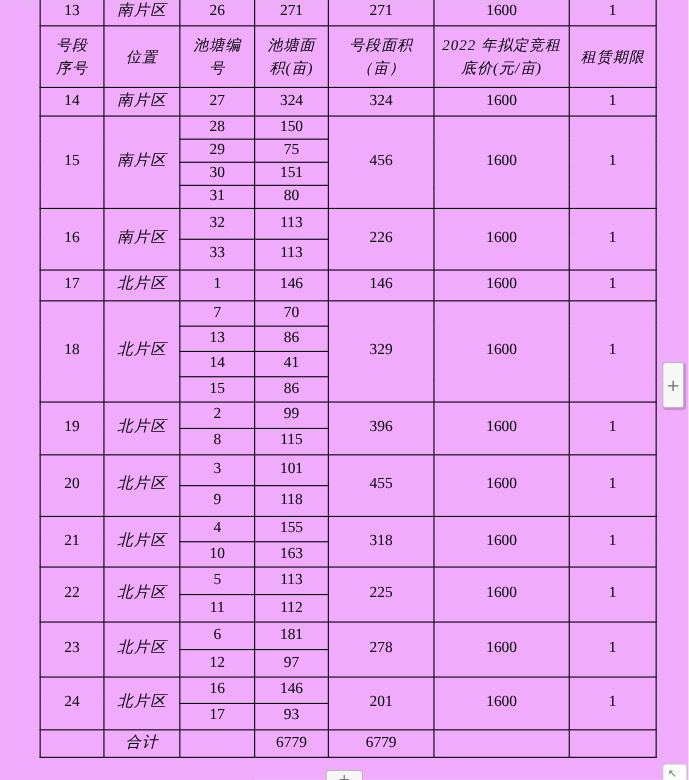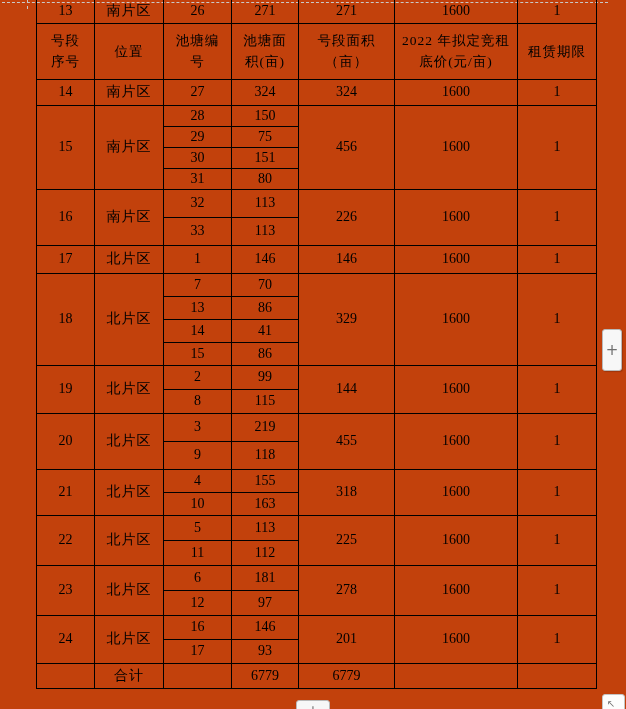--- a/index.html
+++ b/index.html
@@ -1,20 +1,20 @@
 <!DOCTYPE html>
 <html><head>
 <meta charset="utf-8">
 <style>
   html,body{margin:0;padding:0;background:#ffffff;}
   .page{
     position:relative;
     width:626px;height:709px;
     overflow:hidden;
-    background:#c2410c;
+    background:#f0abfc;
     font-family:"Liberation Serif","DejaVu Serif",serif;
     color:#000000;
   }
   
   .boundary-h{
     position:absolute;left:2px;top:2px;width:606px;height:0;
     border-top:1px dashed #c8c8c8;
   }
   .boundary-v{
     position:absolute;left:27px;top:0;width:0;height:9px;
@@ -35,21 +35,21 @@
     overflow:hidden;
     line-height:1.25;
   }
   table.doc tr.cut-top td{border-top:none;}
   table.doc tr.header-row td{
     font-size:13.5px;
     white-space:pre-line;
     line-height:21px;
     letter-spacing:1px;
   }
-  table.doc td.cjk{letter-spacing:1px;}
+  table.doc td.cjk{letter-spacing:1px;font-style:italic;}
   
   .fab{
     position:absolute;
     border:1px solid #b9b9b9;
     background:#f7f7f7;
     border-radius:3px;
     color:#6f6f6f;
     display:flex;align-items:center;justify-content:center;
     font-family:"DejaVu Sans","Liberation Sans",sans-serif;
     box-sizing:border-box;
@@ -174,33 +174,33 @@
         </tr>
         <tr style="height: 23px;">
           <td>15</td>
           <td>86</td>
         </tr>
         <tr style="height: 24px;">
           <td rowspan="2">19</td>
           <td rowspan="2" class="cjk">北片区</td>
           <td>2</td>
           <td>99</td>
-          <td rowspan="2">144</td>
+          <td rowspan="2">396</td>
           <td rowspan="2">1600</td>
           <td rowspan="2">1</td>
         </tr>
         <tr style="height: 24px;">
           <td>8</td>
           <td>115</td>
         </tr>
         <tr style="height: 28px;">
           <td rowspan="2">20</td>
           <td rowspan="2" class="cjk">北片区</td>
           <td>3</td>
-          <td>219</td>
+          <td>101</td>
           <td rowspan="2">455</td>
           <td rowspan="2">1600</td>
           <td rowspan="2">1</td>
         </tr>
         <tr style="height: 28px;">
           <td>9</td>
           <td>118</td>
         </tr>
         <tr style="height: 23px;">
           <td rowspan="2">21</td>

